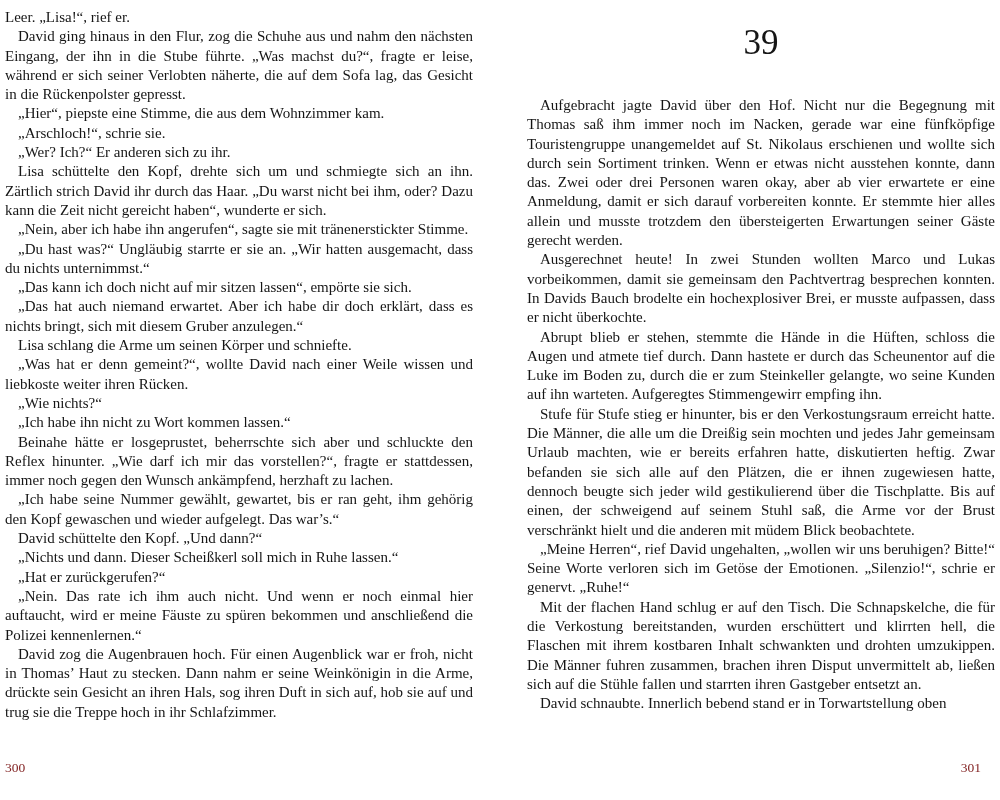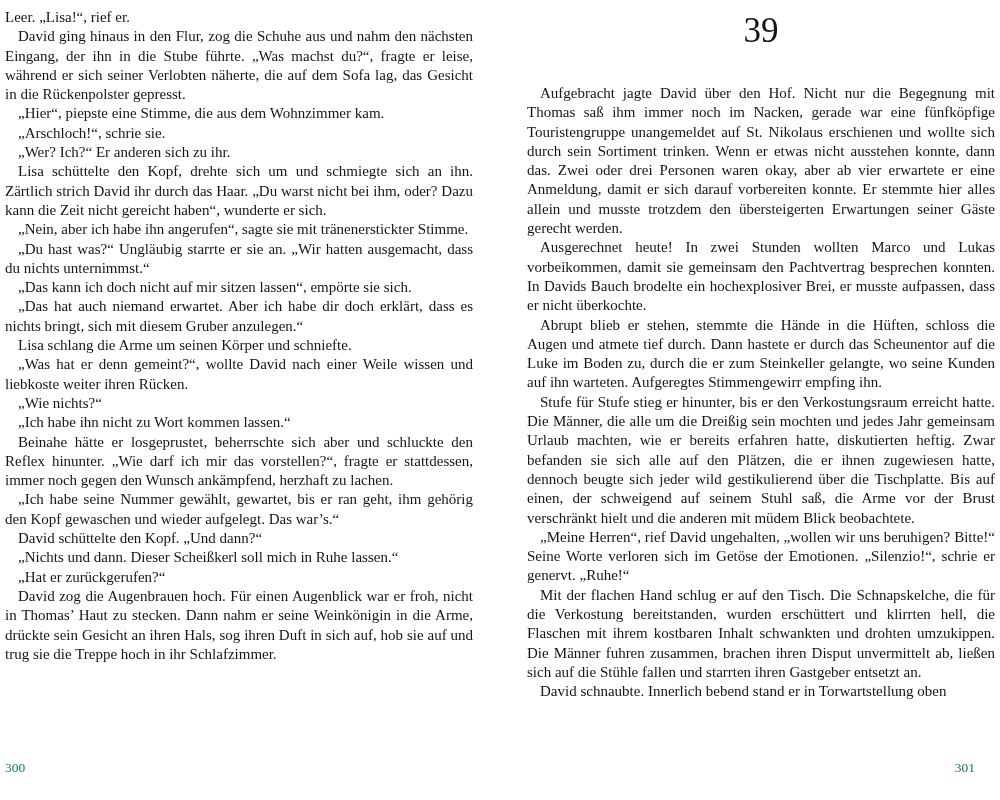--- a/index.html
+++ b/index.html
@@ -18,43 +18,43 @@
   .page {
     position: absolute;
     top: 8px;
   }
   .page-left  { left: 5px;   width: 468px; }
   .page-right { left: 527px; width: 468px; }
   .chapter-number {
     text-align: center;
     font-size: 35px;
     line-height: 38px;
-    margin: 4px 0 34px 0;
+    margin: 16px 0 34px 0;
     font-weight: 400;
   }
   .text-block .para {
     margin: 0;
     font-size: 15px;
     line-height: 19.3px;
     text-align: justify;
     text-indent: 13px;
     hyphens: auto;
     -webkit-hyphens: auto;
   }
   .page-left .text-block .para:first-child {
     text-indent: 0;
   }
   .page-number {
     position: absolute;
     top: 760px;
     font-size: 13.5px;
-    color: #15803d;
+    color: #7f1d1d;
   }
   .pn-left  { left: 5px; }
-  .pn-right { right: 25px; margin-left: 32px; }
+  .pn-right { right: 19px; margin-left: 32px; }
 </style>
 </head>
 <body>
 
 <div class="spread">
 
   <div class="page page-left">
     <div class="text-block">
         <p class="para">Leer. „Lisa!“, rief er.</p>
         <p class="para">David ging hinaus in den Flur, zog die Schuhe aus und nahm den nächsten Eingang, der ihn in die Stube führte. „Was machst du?“, fragte er leise, während er sich seiner Verlobten näherte, die auf dem Sofa lag, das Gesicht in die Rückenpolster gepresst.</p>
@@ -68,20 +68,21 @@
         <p class="para">„Das hat auch niemand erwartet. Aber ich habe dir doch erklärt, dass es nichts bringt, sich mit diesem Gruber anzulegen.“</p>
         <p class="para">Lisa schlang die Arme um seinen Körper und schniefte.</p>
         <p class="para">„Was hat er denn gemeint?“, wollte David nach einer Weile wissen und liebkoste weiter ihren Rücken.</p>
         <p class="para">„Wie nichts?“</p>
         <p class="para">„Ich habe ihn nicht zu Wort kommen lassen.“</p>
         <p class="para">Beinahe hätte er losgeprustet, beherrschte sich aber und schluckte den Reflex hinunter. „Wie darf ich mir das vorstellen?“, fragte er stattdessen, immer noch gegen den Wunsch ankämpfend, herzhaft zu lachen.</p>
         <p class="para">„Ich habe seine Nummer gewählt, gewartet, bis er ran geht, ihm gehörig den Kopf gewaschen und wieder aufgelegt. Das war’s.“</p>
         <p class="para">David schüttelte den Kopf. „Und dann?“</p>
         <p class="para">„Nichts und dann. Dieser Scheißkerl soll mich in Ruhe lassen.“</p>
         <p class="para">„Hat er zurückgerufen?“</p>
+        <p class="para">„Nein. Das rate ich ihm auch nicht. Und wenn er noch einmal hier auftaucht, wird er meine Fäuste zu spüren bekommen und anschließend die Polizei kennenlernen.“</p>
         <p class="para">David zog die Augenbrauen hoch. Für einen Augenblick war er froh, nicht in Thomas’ Haut zu stecken. Dann nahm er seine Weinkönigin in die Arme, drückte sein Gesicht an ihren Hals, sog ihren Duft in sich auf, hob sie auf und trug sie die Treppe hoch in ihr Schlafzimmer.</p>
       </div>
   </div>
 
   <div class="page page-right">
     <div class="chapter-number">39</div>
     <div class="text-block">
         <p class="para">Aufgebracht jagte David über den Hof. Nicht nur die Begegnung mit Thomas saß ihm immer noch im Nacken, gerade war eine fünfköpfige Touristengruppe unangemeldet auf St. Nikolaus erschienen und wollte sich durch sein Sortiment trinken. Wenn er etwas nicht ausstehen konnte, dann das. Zwei oder drei Personen waren okay, aber ab vier erwartete er eine Anmeldung, damit er sich darauf vorbereiten konnte. Er stemmte hier alles allein und musste trotzdem den übersteigerten Erwartungen seiner Gäste gerecht werden.</p>
         <p class="para">Ausgerechnet heute! In zwei Stunden wollten Marco und Lukas vorbeikommen, damit sie gemeinsam den Pachtvertrag besprechen konnten. In Davids Bauch brodelte ein hochexplosiver Brei, er musste aufpassen, dass er nicht überkochte.</p>
         <p class="para">Abrupt blieb er stehen, stemmte die Hände in die Hüften, schloss die Augen und atmete tief durch. Dann hastete er durch das Scheunentor auf die Luke im Boden zu, durch die er zum Steinkeller gelangte, wo seine Kunden auf ihn warteten. Aufgeregtes Stimmengewirr empfing ihn.</p>

